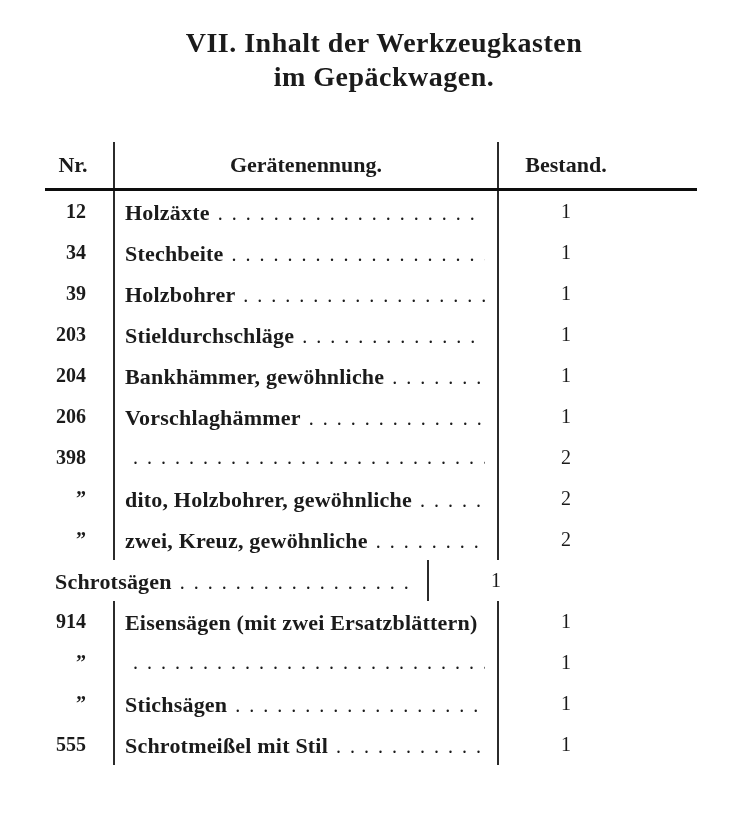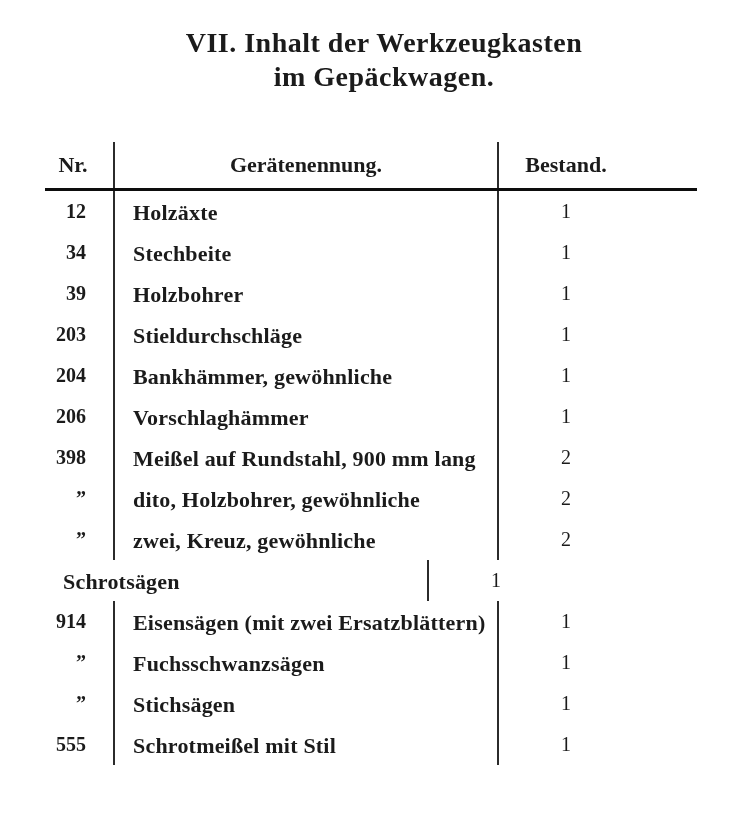--- a/index.html
+++ b/index.html
@@ -78,21 +78,20 @@
     justify-content: center;
     padding-left: 0;
     padding-right: 0;
   }
   .body-row {
     height: 41px;
   }
   .body-row .name-col {
     align-items: baseline;
     padding-top: 9px;
-    flex-direction: column;
   }
   .item-name {
     font-size: 22px;
     font-weight: 700;
     white-space: nowrap;
     letter-spacing: 0.2px;
   }
   .leader {
     flex: 1 1 auto;
     min-width: 0;
@@ -175,21 +174,20 @@
     <div class="cell name-col">
       <span class="item-name">Vorschlaghämmer</span>
       <span class="leader"></span>
     </div>
     <div class="cell qty-col">1</div>
   </div>
 
   <div class="t-row body-row">
     <div class="cell nr-col">398</div>
     <div class="cell name-col">
-      <span class="item-name">Meißel auf Rundstahl, 900 mm lang</span>
       <span class="leader"></span>
     </div>
     <div class="cell qty-col">2</div>
   </div>
 
   <div class="t-row body-row">
     <div class="cell nr-col">”</div>
     <div class="cell name-col">
       <span class="item-name">dito, Holzbohrer, gewöhnliche</span>
       <span class="leader"></span>
@@ -219,21 +217,20 @@
     <div class="cell name-col">
       <span class="item-name">Eisensägen (mit zwei Ersatzblättern)</span>
       <span class="leader"></span>
     </div>
     <div class="cell qty-col">1</div>
   </div>
 
   <div class="t-row body-row">
     <div class="cell nr-col">”</div>
     <div class="cell name-col">
-      <span class="item-name">Fuchsschwanzsägen</span>
       <span class="leader"></span>
     </div>
     <div class="cell qty-col">1</div>
   </div>
 
   <div class="t-row body-row">
     <div class="cell nr-col">”</div>
     <div class="cell name-col">
       <span class="item-name">Stichsägen</span>
       <span class="leader"></span>

